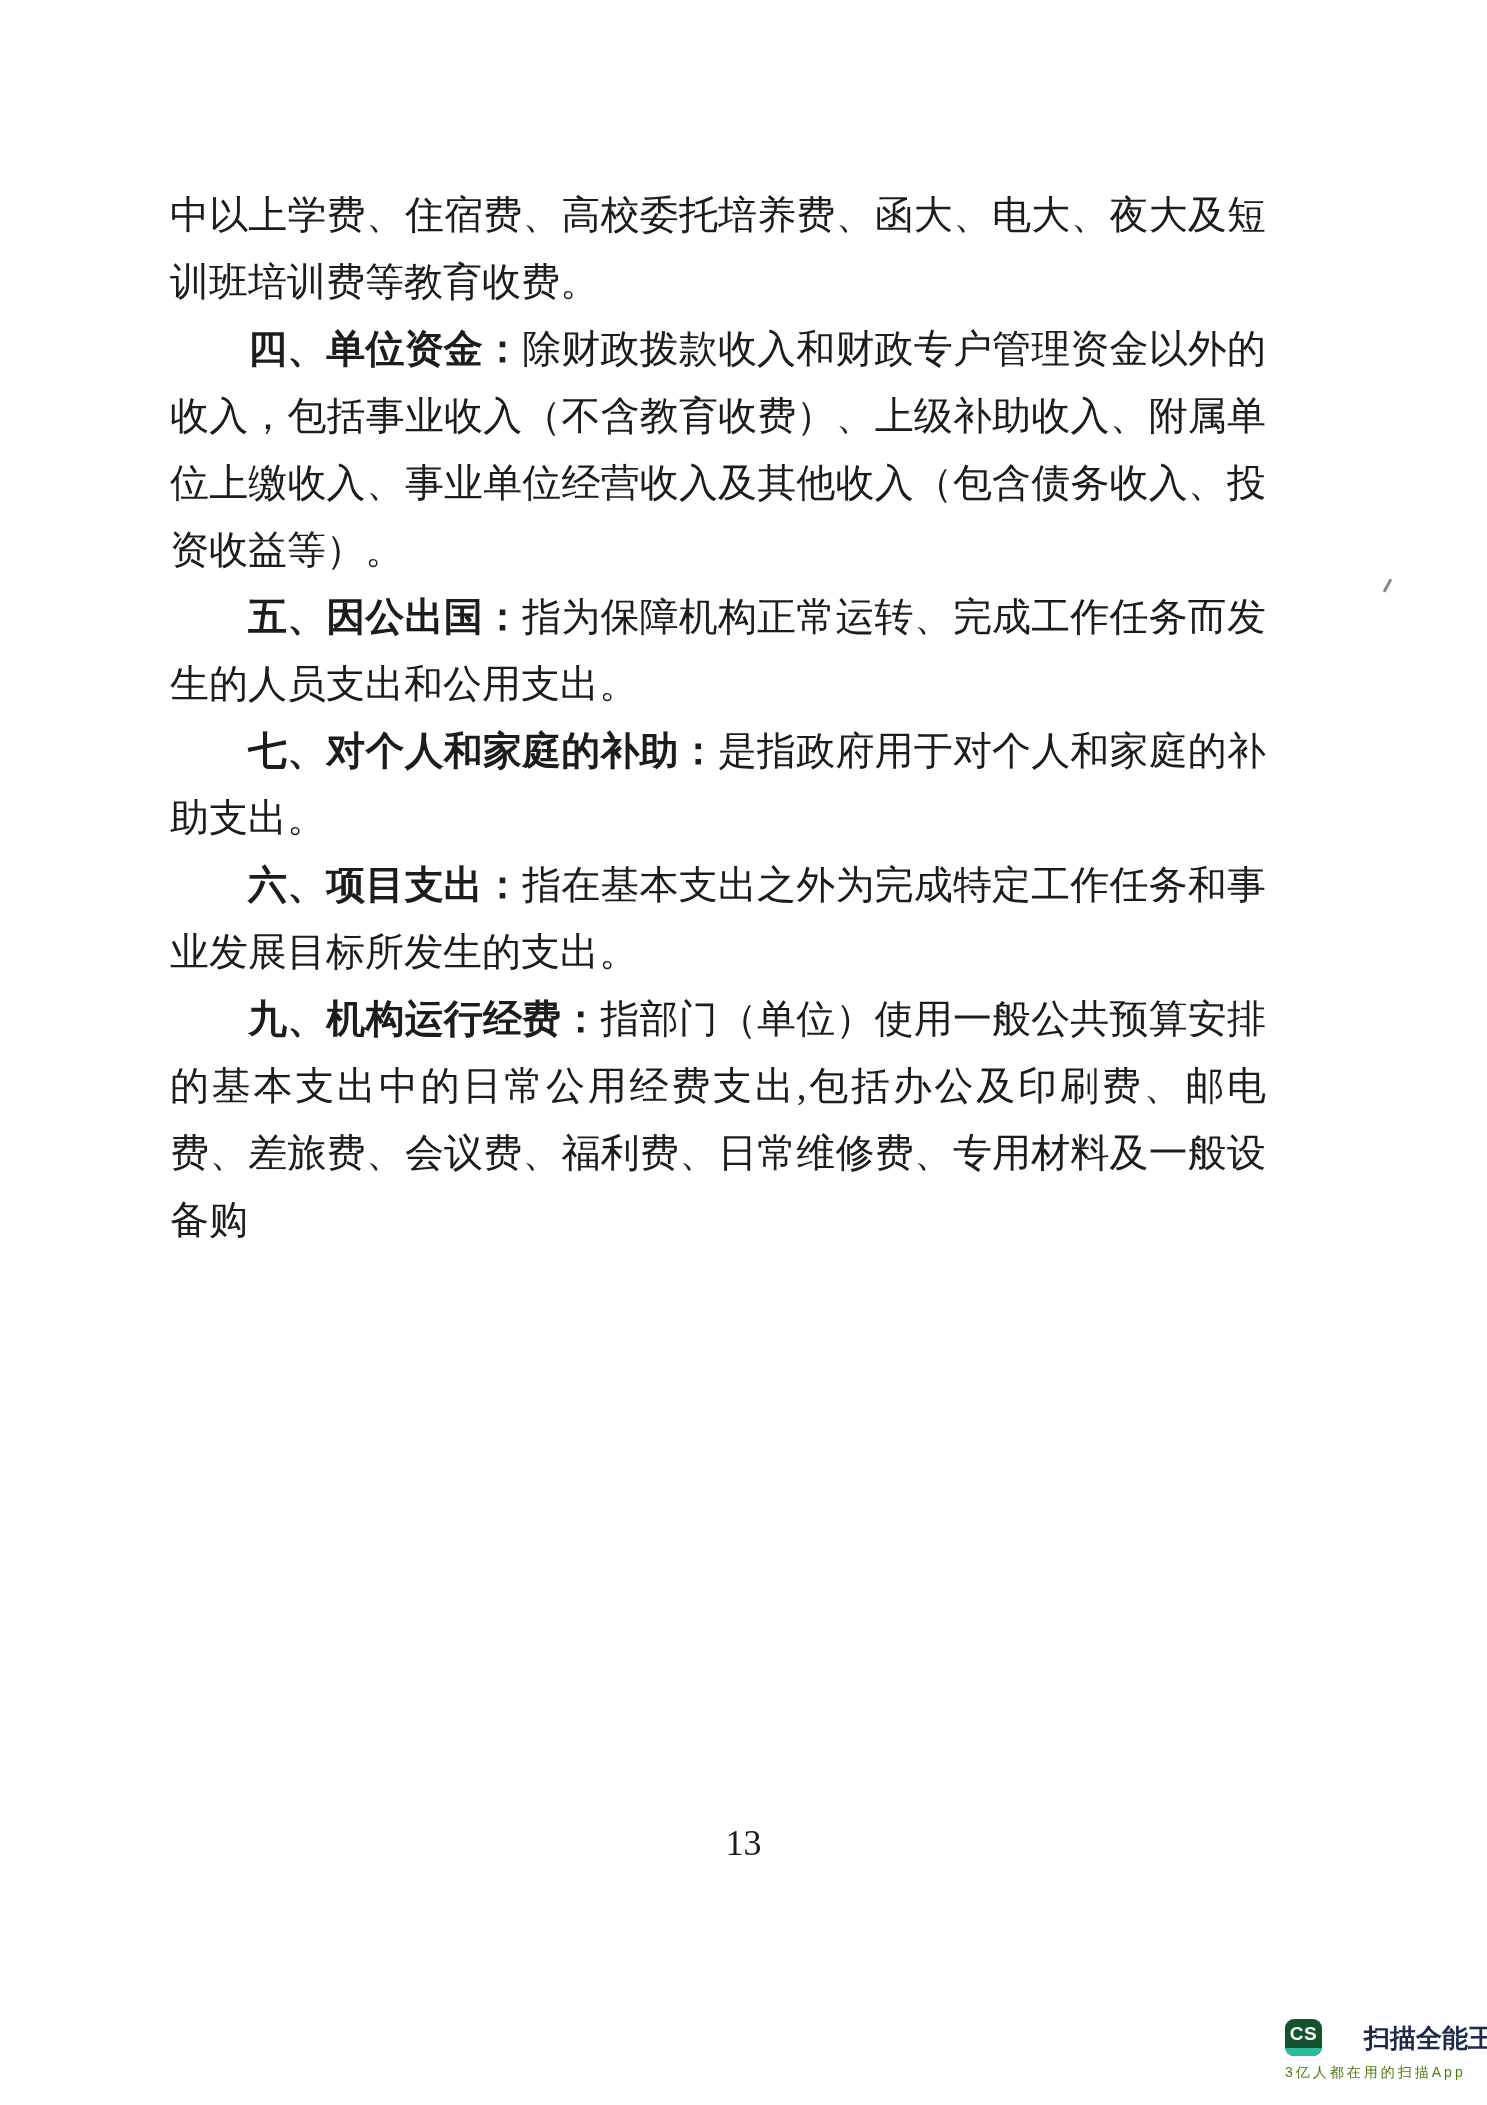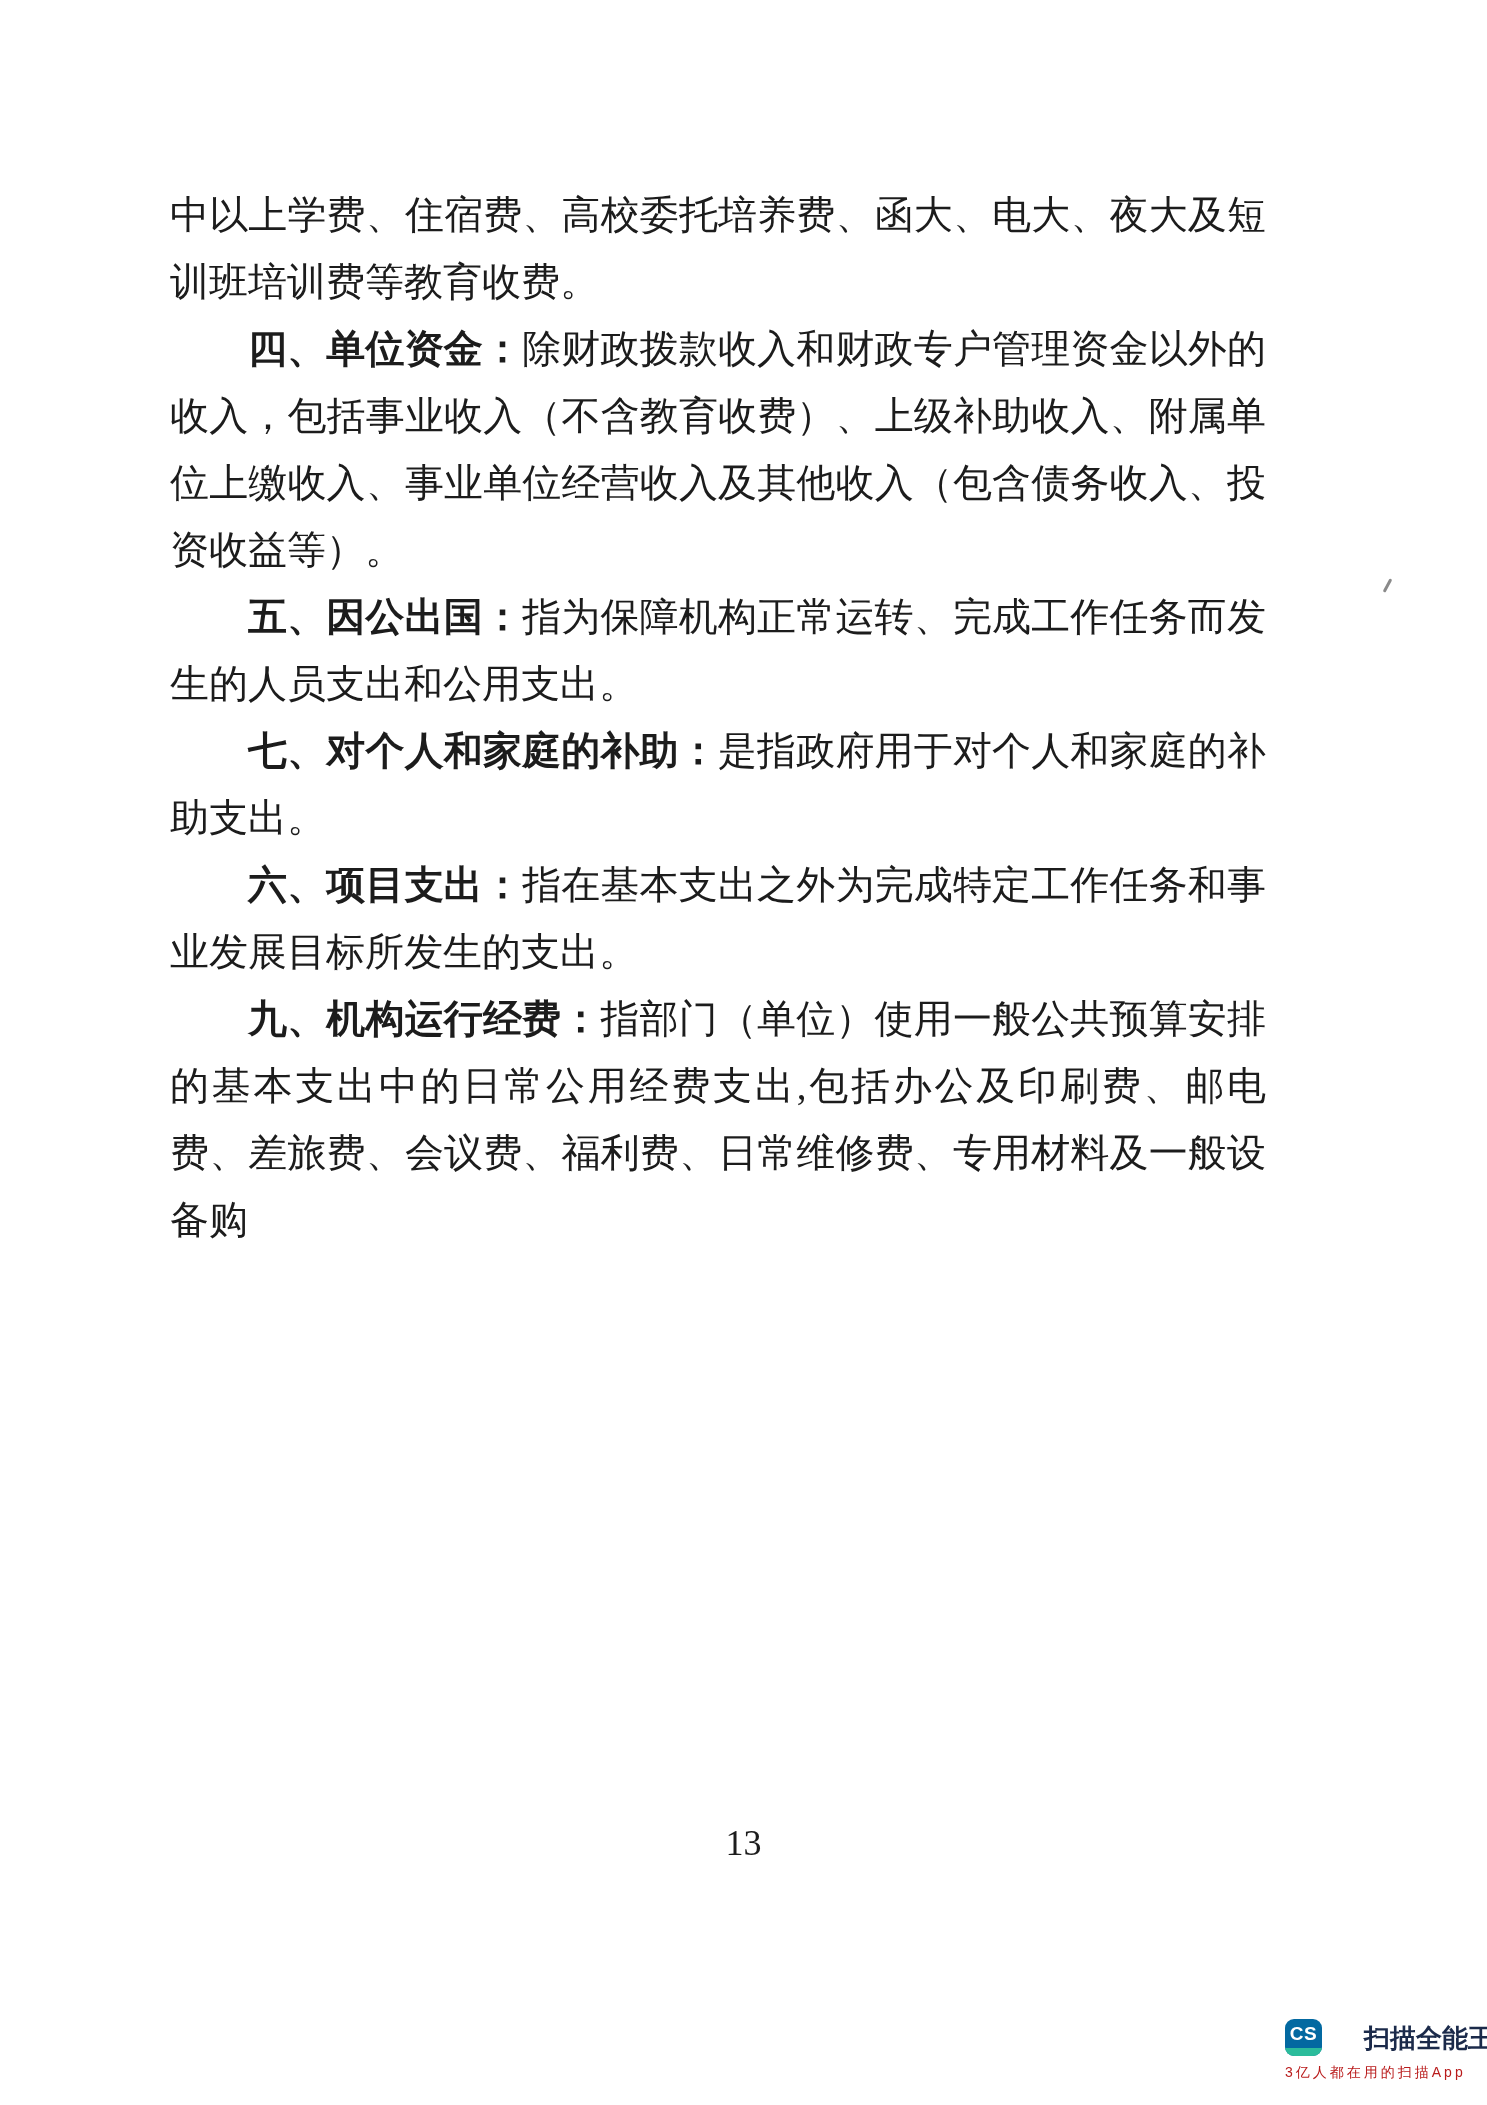--- a/index.html
+++ b/index.html
@@ -127,22 +127,22 @@
     <p><span class="lead">六、项目支出：</span><span>指在基本支出之外为完成特定工作任务和事业发展目标所发生的支出。</span></p>
     <p><span class="lead">九、机构运行经费：</span><span>指部门（单位）使用一般公共预算安排的基本支出中的日常公用经费支出,包括办公及印刷费、邮电费、差旅费、会议费、福利费、日常维修费、专用材料及一般设备购</span></p>
   </div>
 
   <div class="scan-artifact"></div>
 
   <div class="page-number">13</div>
 
   <div class="watermark">
     <div class="wm-row">
-      <div class="wm-icon" style="background: #0369a1;">
+      <div class="wm-icon" style="background: #14532d;">
         <span class="wm-cs">CS</span>
         <div class="wm-teal" style="background: rgb(43, 188, 155);"></div>
       </div>
       <div class="wm-name" style="color: rgb(27, 42, 74);"><span>扫描全能王</span><sup>™</sup></div>
     </div>
-    <div class="wm-tagline" style="color: #b91c1c;">3亿人都在用的扫描App</div>
+    <div class="wm-tagline" style="color: #4d7c0f;">3亿人都在用的扫描App</div>
   </div>
 
 </div>
 
 </body></html>

